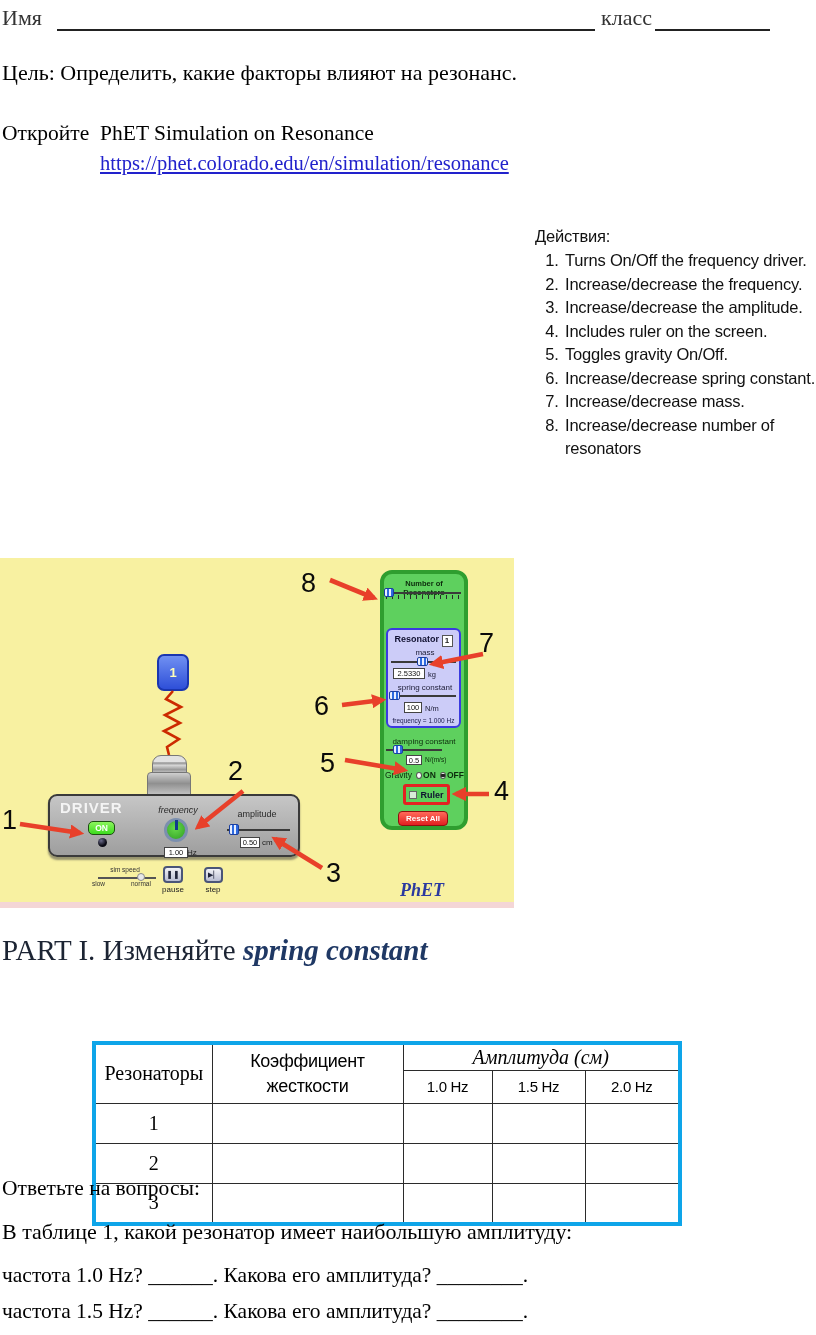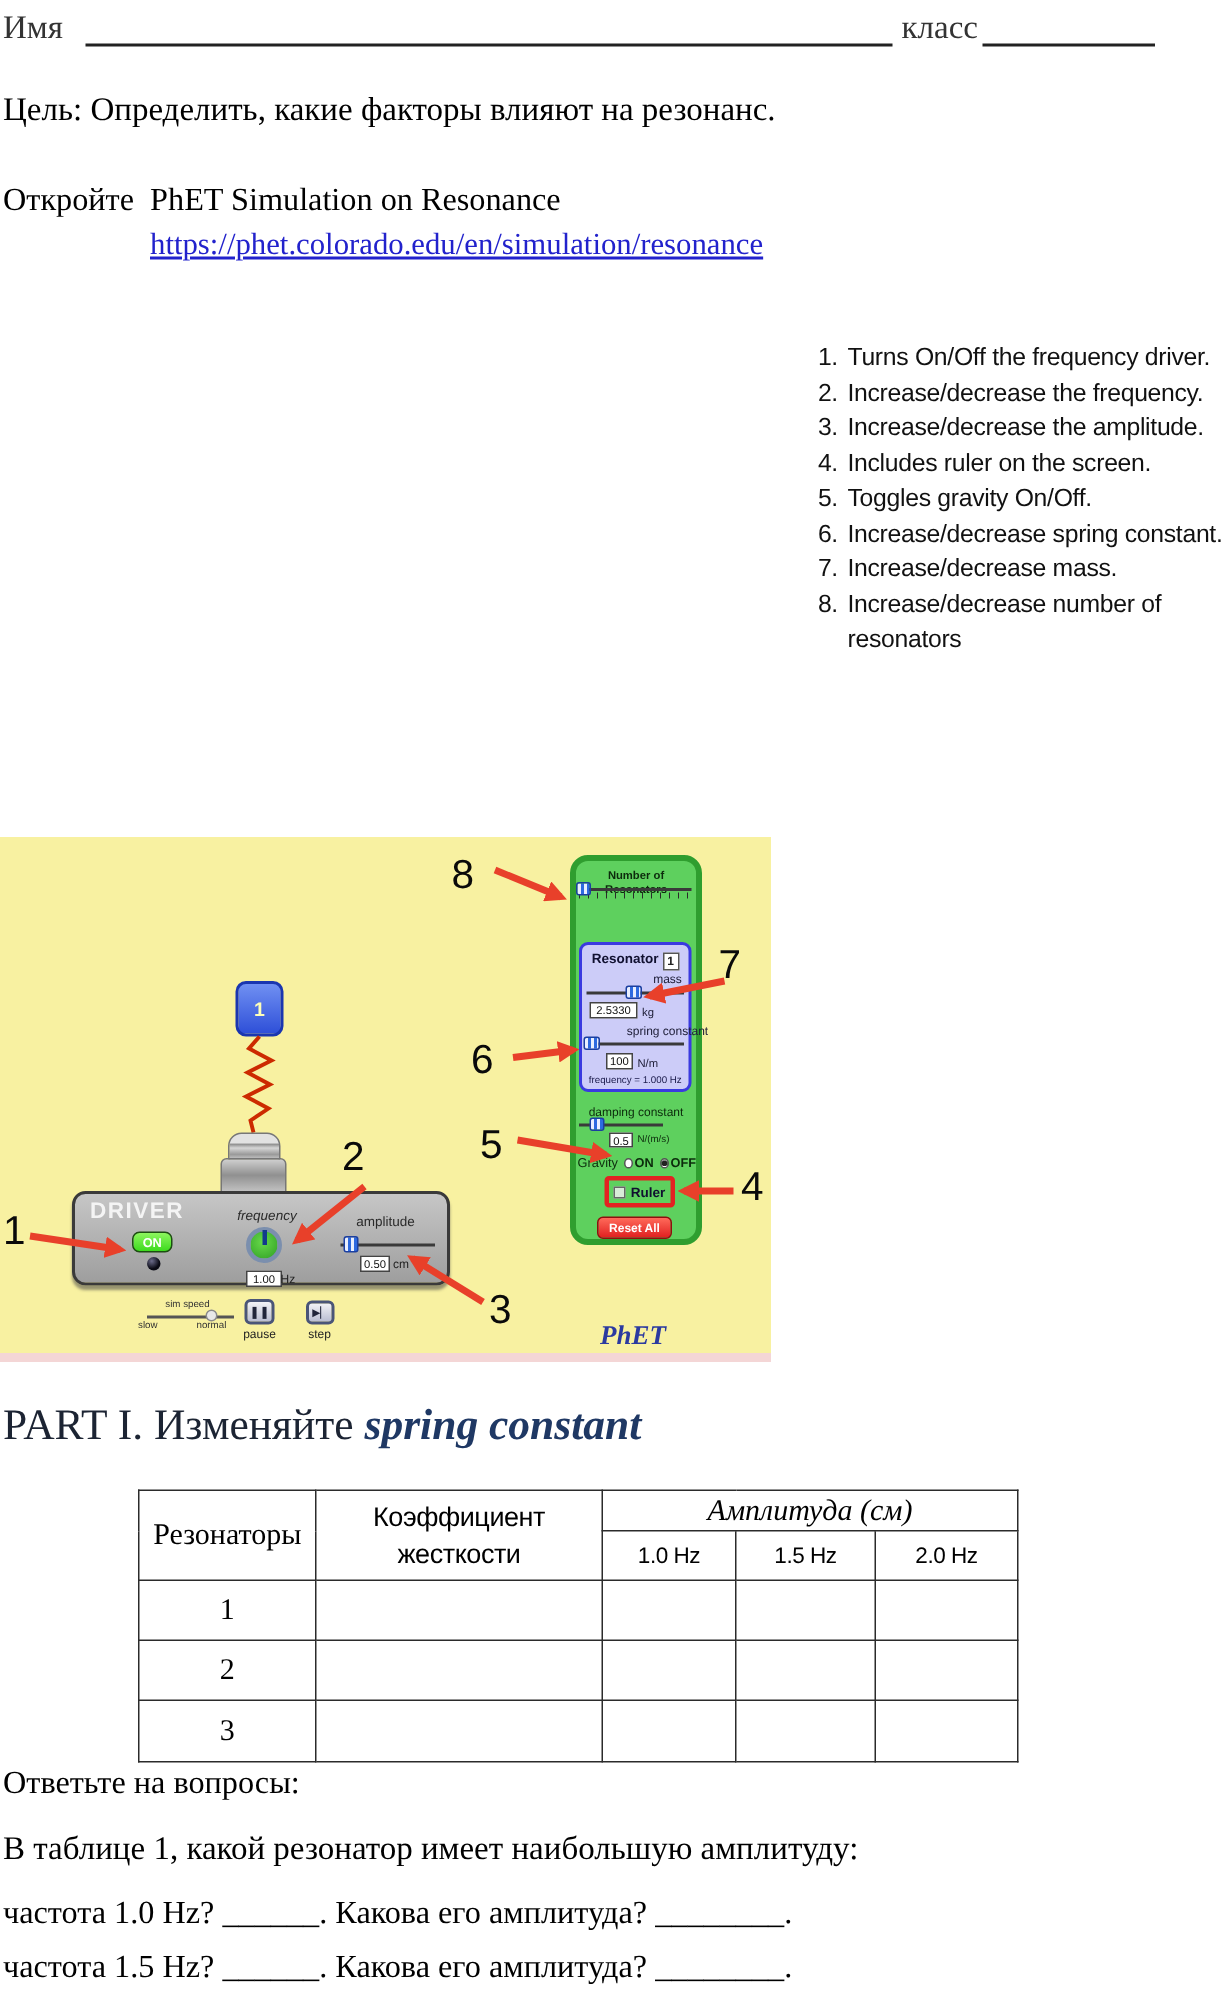--- a/index.html
+++ b/index.html
@@ -94,21 +94,21 @@
   .gp-title{top:5px;left:0;width:80px;text-align:center;font-size:7.5px;font-weight:bold;color:#0c2b0c;}
   .res-track{top:18px;left:2px;width:75px;}
   .res-ticks{top:21px;left:2px;width:75px;height:4px;
              background:repeating-linear-gradient(90deg,#2a2a2a 0 1px,transparent 1px 6px);}
   .res-handle{top:14px;left:0;width:10px;height:9px;}
   .bpanel{top:54px;left:2px;width:75px;height:100px;border-radius:6px;
           background:#ccccf8;border:2px solid #3a3ae0;box-sizing:border-box;}
   .bp-line1{top:4px;left:0;width:71px;text-align:center;font-size:9px;font-weight:bold;color:#101030;}
   .num-chip{display:inline-block;width:9px;height:10px;background:#fff;border:1px solid #555;
             font-size:8px;font-weight:bold;color:#222;line-height:10px;text-align:center;vertical-align:-1px;}
-  .bp-lbl{width:74px;text-align:center;font-size:8px;color:#20203a;margin-left:20px;}
+  .bp-lbl{width:74px;text-align:center;font-size:8px;color:#20203a;}
   .mass-lbl{top:18px;left:0;}
   .mass-track{top:31px;left:3px;width:65px;}
   .mass-handle{top:27px;left:29px;width:11px;height:9px;}
   .mass-val{top:38px;left:5px;width:32px;height:11px;}
   .mass-unit{top:40px;left:40px;font-size:7.5px;color:#20203a;}
   .spring-lbl{top:53px;left:0;}
   .spring-track{top:65px;left:3px;width:65px;}
   .spring-handle{top:61px;left:1px;width:11px;height:9px;}
   .spring-val{top:72px;left:16px;width:18px;height:11px;}
   .spring-unit{top:74px;left:37px;font-size:7.5px;color:#20203a;}
@@ -141,21 +141,21 @@
   .arrow-svg{position:absolute;left:0;top:0;pointer-events:none;}
 
   
   .part1{left:2px;top:934px;font-size:29px;color:#1c2433;}
   .part1 .emph{font-weight:bold;font-style:italic;color:#1f3864;}
 
   
   .tbl{left:92px;top:993px;border-collapse:collapse;table-layout:fixed;}
   .tbl td,.tbl th{border:1.5px solid #2b2b2b;padding:0;text-align:center;vertical-align:middle;
                   font-weight:normal;}
-  .tbl{border:1px solid #0ea5e9;}
+  .tbl{border:4px solid #0ea5e9;margin-top:48px;}
   .th-serif{font-family:"Liberation Serif",serif;font-size:20px;}
   .th-sans{font-family:Liberation Sans, sans-serif;font-size:18px;letter-spacing:-0.3px;}
   .th-amp{font-family:"Liberation Serif",serif;font-style:italic;font-size:20px;}
   .th-freq{font-family:"Liberation Sans",sans-serif;font-size:15px;letter-spacing:-0.3px;}
   .row-num{font-family:"Liberation Serif",serif;font-size:20px;}
   .coeff-wrap{display:inline-block;width:130px;line-height:1.35;}
 
   
   .q{font-size:21.5px;}
   .q-prompt{left:2px;top:1176px;}
@@ -169,20 +169,21 @@
 <span class="abs hdr-label" style="left:2px;top:5px">Имя</span>
 <div class="abs blank-line" style="left:57px;top:28px;width:538px"></div>
 <span class="abs hdr-label" style="left:601px;top:5px">класс</span>
 <div class="abs blank-line" style="left:655px;top:28px;width:115px"></div>
 
 <div class="abs goal">Цель: Определить, какие факторы влияют на резонанс.</div>
 <div class="abs open-line">Откройте  PhET Simulation on Resonance</div>
 <a class="abs link" href="#">https://phet.colorado.edu/en/simulation/resonance</a>
 
 <div class="abs actions">
+  <p class="actions-title">Действия:</p>
   <ol>
     <li>Turns On/Off the frequency driver.</li>
     <li>Increase/decrease the frequency.</li>
     <li>Increase/decrease the amplitude.</li>
     <li>Includes ruler on the screen.</li>
     <li>Toggles gravity On/Off.</li>
     <li>Increase/decrease spring constant.</li>
     <li>Increase/decrease mass.</li>
     <li>Increase/decrease number of resonators</li>
   </ol>

